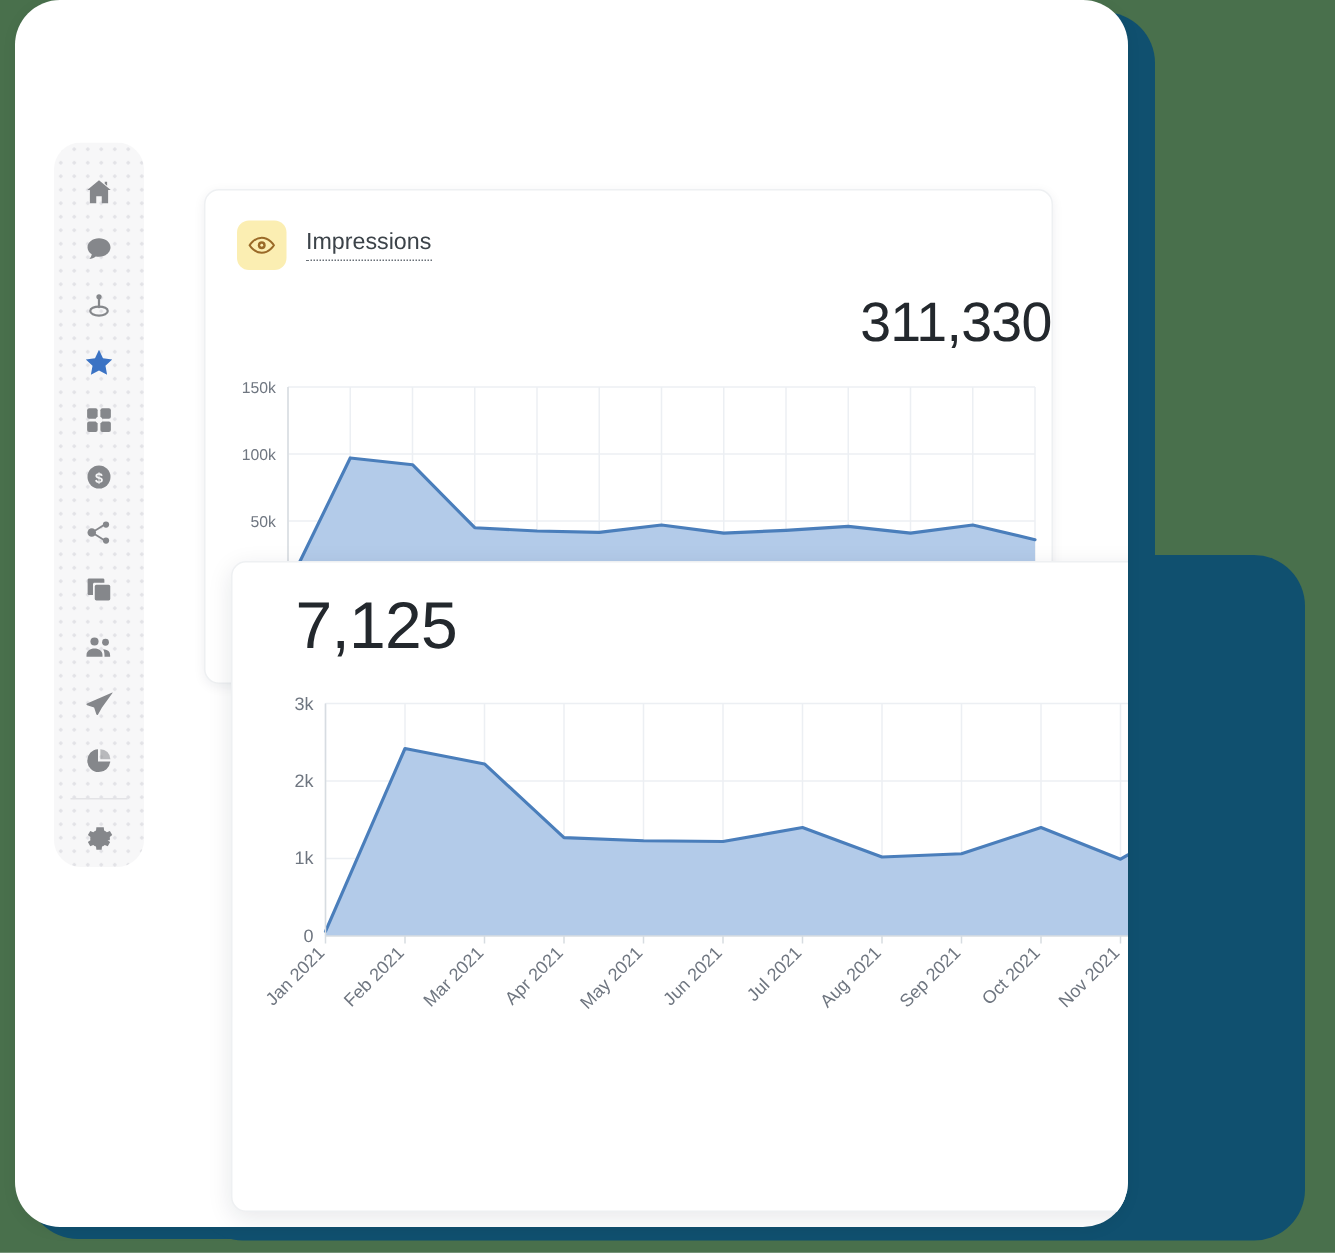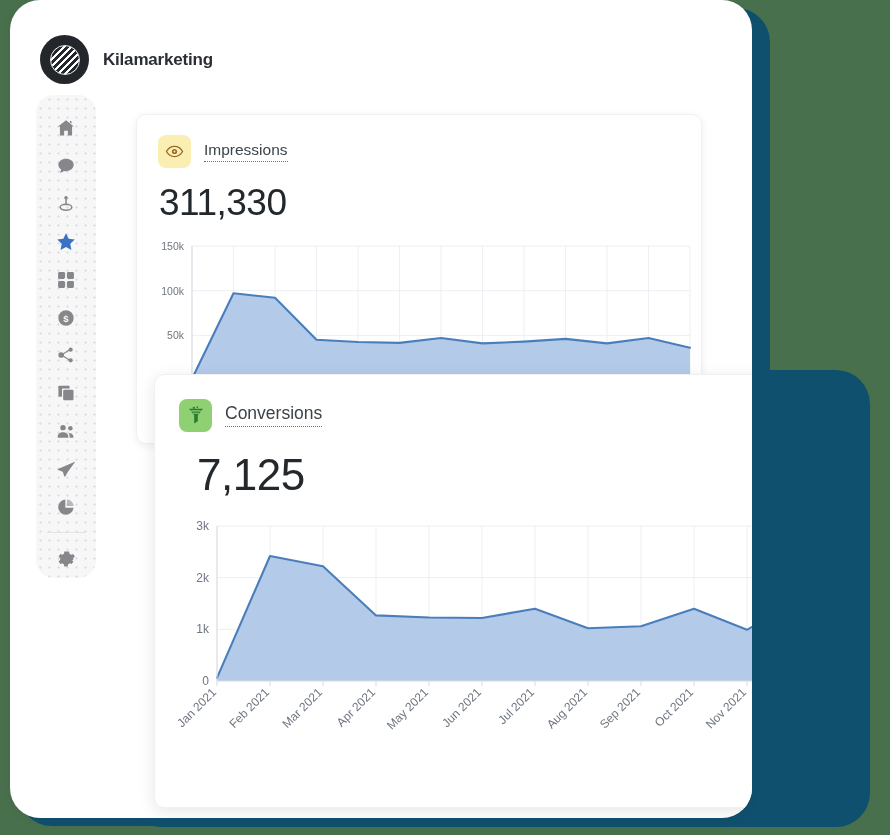--- a/index.html
+++ b/index.html
@@ -89,23 +89,24 @@
 
   
   .card {
     position: absolute;
     background: #ffffff;
     border: 1px solid #eef0f2;
     border-radius: 10px;
     box-shadow: 0 2px 8px rgba(15,30,50,0.07);
   }
   .card-impressions {
-    left: 126px; top: 114px;
+    left: 126px; top: 126px;
     width: 566px; height: 330px;
     overflow: hidden;
+    text-align: right;
   }
   .card-conversions {
     left: 144px; top: 374px;
     width: 714px; height: 434px;
     overflow: hidden;
     box-shadow: 0 4px 16px rgba(15,30,50,0.10);
   }
 
   .card-head {
     display: flex; align-items: center; gap: 13px;
@@ -154,26 +155,20 @@
 </head>
 <body>
 
 <div id="root">
 
   <div class="navy-frame"></div>
   <div class="navy-frame-2"></div>
 
   <div class="app-panel">
 
-    <div class="brand">
-      <div class="brand-logo">
-        <div class="ring"></div>
-      </div>
-      <div class="brand-name">Kilamarketing</div>
-    </div>
 
     <nav class="sidebar">
 
       <div class="nav-item">
         <span>
           <svg width="20" height="20" viewBox="0 0 24 24" fill="#85878b">
             <path d="M12 2.6 2.6 10.3h2.1V21h5.1v-5.6h4.4V21h5.1V10.3h2.1L12 2.6zm4.6 1.1v1.6l1.9 1.6V3.7h-1.9z"></path>
           </svg>
         </span>
       </div>
@@ -325,32 +320,20 @@
             <line x1="553" y1="8" x2="553" y2="142" class="gridline"></line>
             <path d="M55.0 140.7 L96.5 55.3 L138.0 59.8 L179.5 101.8 L221.0 104.0 L262.5 104.9 L304.0 100.0 L345.5 105.4 L387.0 103.6 L428.5 100.9 L470.0 105.4 L511.5 100.0 L553.0 109.8 L553.0 142 L55.0 142 Z" class="area-fill"></path>
             <path d="M55.0 140.7 L96.5 55.3 L138.0 59.8 L179.5 101.8 L221.0 104.0 L262.5 104.9 L304.0 100.0 L345.5 105.4 L387.0 103.6 L428.5 100.9 L470.0 105.4 L511.5 100.0 L553.0 109.8" class="area-line"></path>
             <line x1="55" y1="142" x2="553" y2="142" class="axisline"></line>
             <line x1="55" y1="8" x2="55" y2="142" class="axisline"></line>
           </svg>
       </div>
     </section>
 
     <section class="card card-conversions">
-      <div class="card-head">
-        <div class="metric-icon green">
-          <svg width="22" height="22" viewBox="0 0 24 24" fill="none" stroke="#2f7a33" stroke-width="1.6" stroke-linejoin="round">
-            <path d="M4.4 4.1h15.2l-5.6 7.1v6.4l-4 2.6v-9L4.4 4.1z" fill="#2f7a33" stroke="none"></path>
-            <path d="M6.6 6.4h10.8" stroke="#8fd073" stroke-width="1.4"></path>
-            <path d="M8.6 9h6.8" stroke="#8fd073" stroke-width="1.3"></path>
-            <circle cx="9.6" cy="3.1" r="1.25" fill="#2f7a33" stroke="none"></circle>
-            <circle cx="13.4" cy="2.4" r="0.95" fill="#2f7a33" stroke="none"></circle>
-          </svg>
-        </div>
-        <span class="metric-label big">Conversions</span>
-      </div>
 
       <div class="metric-value">7,125</div>
 
       <div class="chart-wrap">
         <svg class="chart" id="chart-conversions" width="714" height="250" viewBox="0 0 714 250">
             <text x="54" y="169" text-anchor="end" font-size="12" class="tick-text">0</text>
             <line x1="62" y1="113.33333333333334" x2="698" y2="113.33333333333334" class="gridline"></line>
             <text x="54" y="117.33333333333334" text-anchor="end" font-size="12" class="tick-text">1k</text>
             <line x1="62" y1="61.66666666666667" x2="698" y2="61.66666666666667" class="gridline"></line>
             <text x="54" y="65.66666666666667" text-anchor="end" font-size="12" class="tick-text">2k</text>

